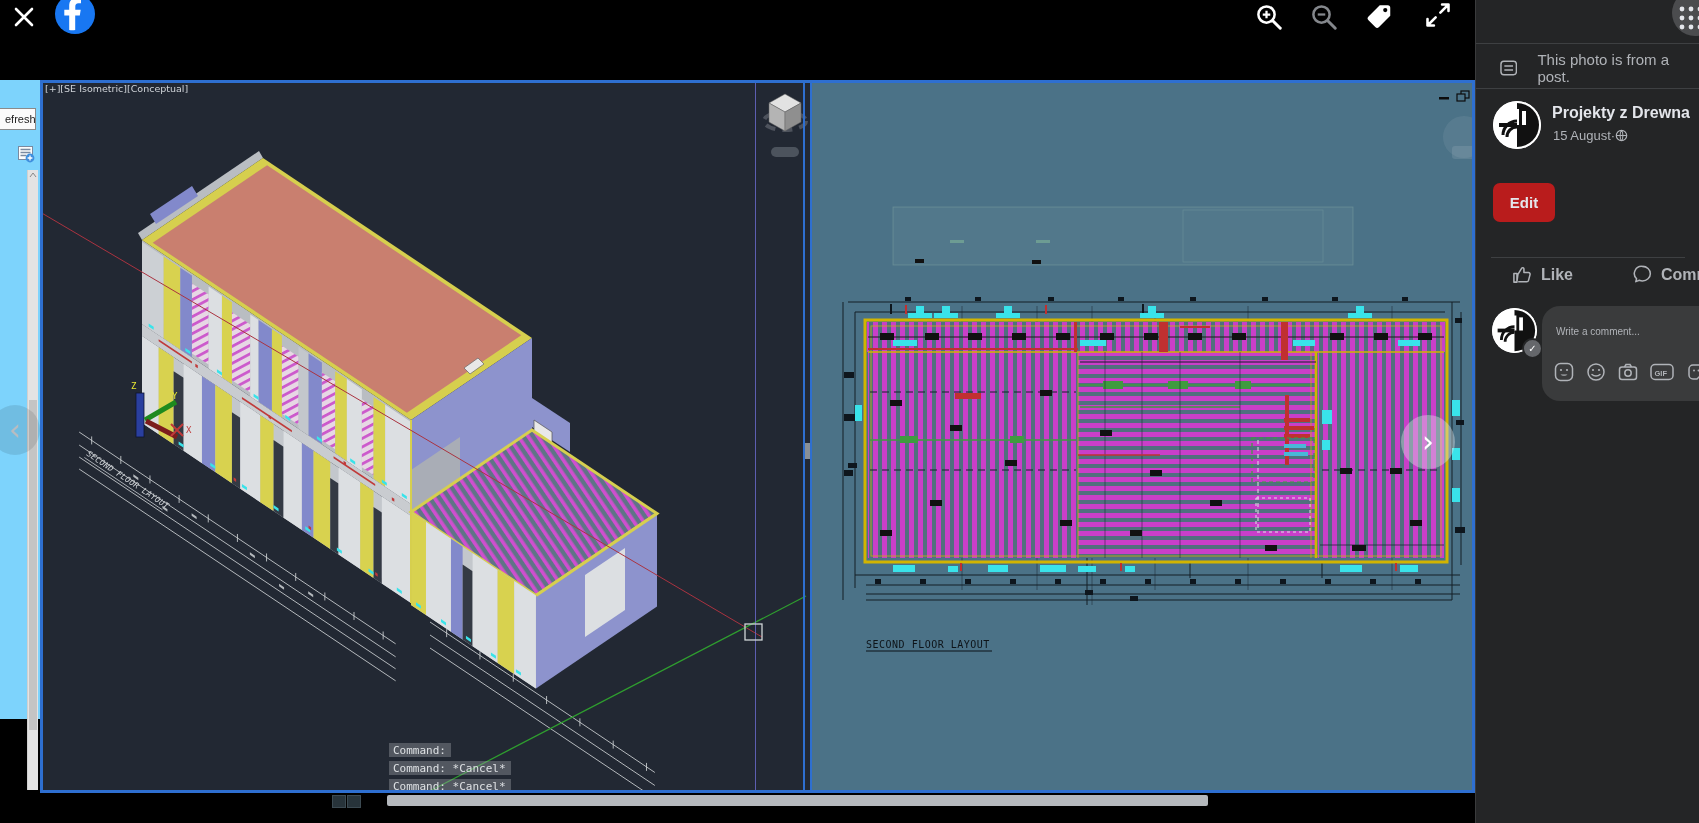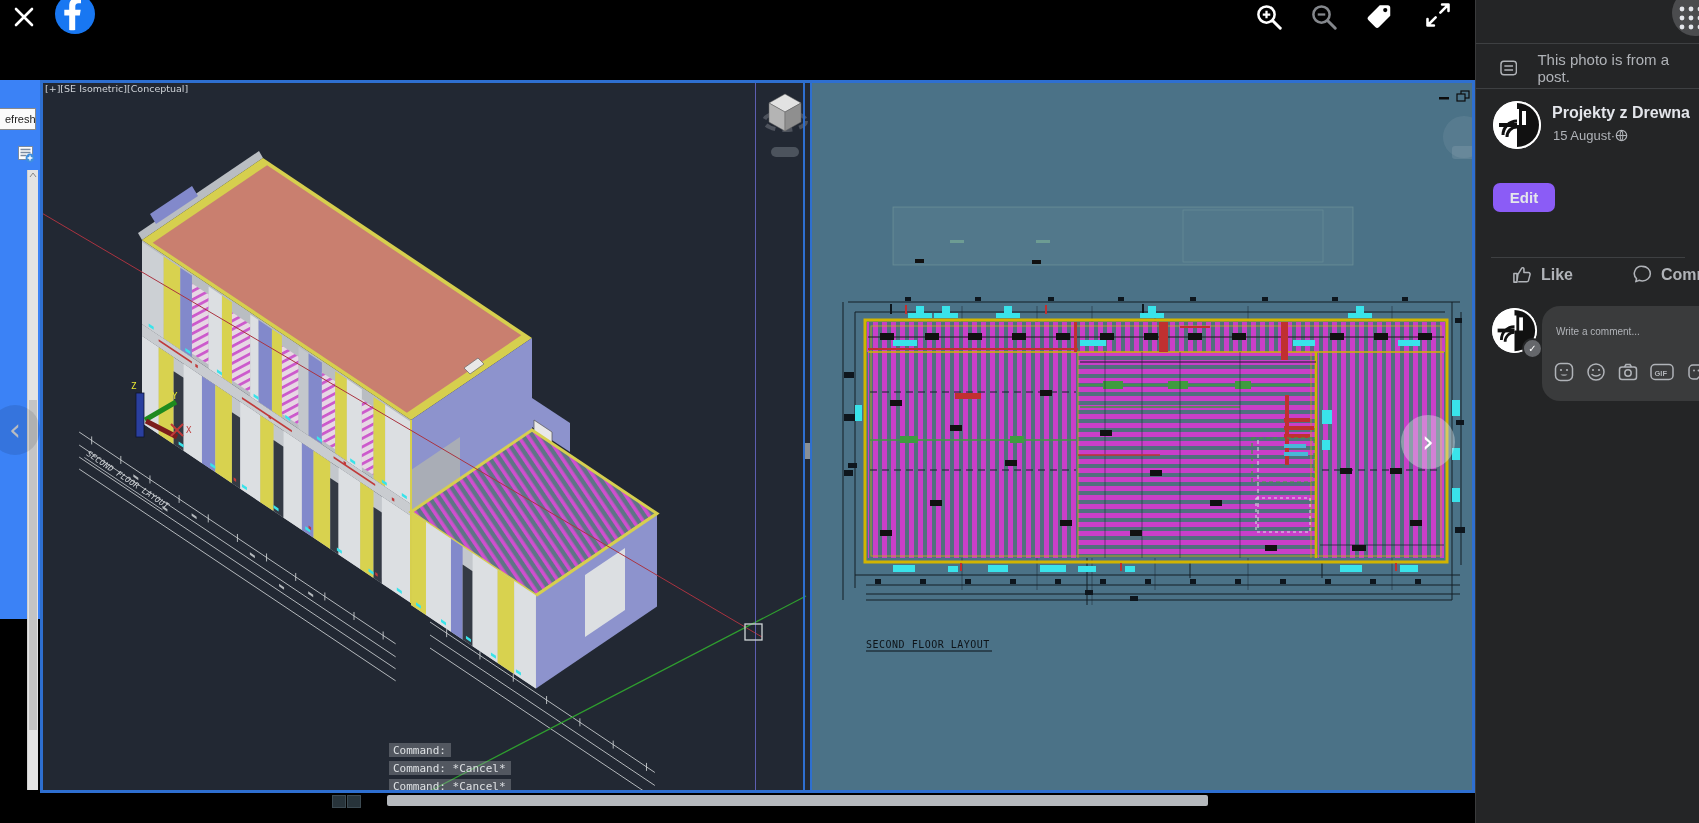--- a/index.html
+++ b/index.html
@@ -4,41 +4,41 @@
 <style>
   html,body{margin:0;padding:0;background:#000;}
   #stage{position:relative;width:1699px;height:823px;overflow:hidden;background:#000;
          font-family:"Liberation Sans",sans-serif;-webkit-font-smoothing:antialiased;}
   .abs{position:absolute;}
   
   #topbar{left:0;top:0;width:1475px;height:77px;background:#000;}
   .tb-btn{position:absolute;background:none;border:none;cursor:pointer;padding:0;}
   #fb-logo{left:55px;top:-6px;width:40px;height:40px;border-radius:50%;background:#1877f2;}
   
-  #cad-left-panel{left:0;top:80px;width:40px;height:539px;background:#3b82f6;border-right:1px solid #9b9b9b;}
+  #cad-left-panel{left:0;top:80px;width:40px;height:639px;background:#7dd3fc;border-right:1px solid #9b9b9b;}
   #refresh-btn{position:absolute;left:-2px;top:28px;width:38px;height:22px;background:#fafafa;border:1px solid #8a8a8a;
                font-size:11px;color:#222;font-family:"Liberation Sans",sans-serif;}
   #panel-scroll{position:absolute;right:2px;top:90px;width:10px;height:620px;background:#e3e3e3;border-left:1px solid #d0d0d0;}
   #panel-thumb{position:absolute;left:1px;top:230px;width:8px;height:330px;background:#c4c4c4;}
   #bottom-strip{left:0;top:793px;width:1475px;height:30px;background:#000;}
   #hscroll-thumb{position:absolute;left:387px;top:2px;width:821px;height:11px;background:#b5b9bd;border-radius:2px;}
   .tabicon{position:absolute;top:2px;width:12px;height:11px;background:#27333a;border:1px solid #3c4a52;}
   .navcircle{border-radius:50%;display:flex;align-items:center;justify-content:center;border:none;cursor:pointer;
              font-size:30px;line-height:1;font-family:"DejaVu Sans",sans-serif;}
   #nav-prev{left:-10px;top:405px;width:50px;height:50px;background:rgba(0,0,0,0.10);color:#b9bcc1;}
   #nav-next{left:1401px;top:415px;width:54px;height:54px;background:rgba(225,229,233,0.40);color:#fff;}
   
   #sidebar{left:1475px;top:0;width:224px;height:823px;background:#242526;border-left:1px solid #3a3b3c;overflow:hidden;}
   .divider{position:absolute;left:0;width:224px;height:1px;background:#3e4042;}
   #apps-btn{position:absolute;left:196px;top:-10px;width:46px;height:46px;border-radius:50%;background:#4b4c4e;border:none;}
   #note-row{position:absolute;left:24px;top:51px;display:flex;align-items:center;gap:20px;color:#b0b3b8;font-size:15px;}
   #avatar{position:absolute;left:17px;top:101px;width:48px;height:48px;border-radius:50%;overflow:hidden;background:#fff;}
   #page-name{position:absolute;left:76px;top:104px;font-size:16px;font-weight:bold;color:#e4e6eb;white-space:nowrap;}
   #meta-row{position:absolute;left:77px;top:128px;display:flex;align-items:center;color:#b0b3b8;font-size:13px;}
-  #edit-btn{position:absolute;left:17px;top:183px;width:62px;height:29px;border-radius:7px;background:#8b5cf6;border:none;
+  #edit-btn{position:absolute;left:17px;top:183px;width:62px;height:39px;border-radius:7px;background:#b91c1c;border:none;
             color:#e4e6eb;font-weight:bold;font-size:15px;cursor:pointer;font-family:"Liberation Sans",sans-serif;}
   .action-btn{position:absolute;top:263px;display:flex;align-items:center;gap:8px;background:none;border:none;cursor:pointer;
               color:#b0b3b8;font-size:16px;font-weight:600;font-family:"Liberation Sans",sans-serif;white-space:nowrap;}
   #composer-avatar{position:absolute;left:16px;top:308px;width:45px;height:45px;border-radius:50%;overflow:hidden;background:#fff;}
   #composer-badge{position:absolute;left:46px;top:338px;width:17px;height:17px;border-radius:50%;background:#65676b;
                   border:2px solid #242526;color:#fff;font-size:10px;display:flex;align-items:center;justify-content:center;}
   #composer-bubble{position:absolute;left:66px;top:306px;width:180px;height:95px;border-radius:18px;background:#3a3b3c;}
   #composer-placeholder{position:absolute;left:14px;top:20px;color:#b0b3b8;font-size:10px;white-space:nowrap;}
   #composer-icons{position:absolute;left:12px;top:56px;display:flex;gap:12px;color:#b0b3b8;}
   svg text{font-family:"DejaVu Sans Mono",monospace;}

